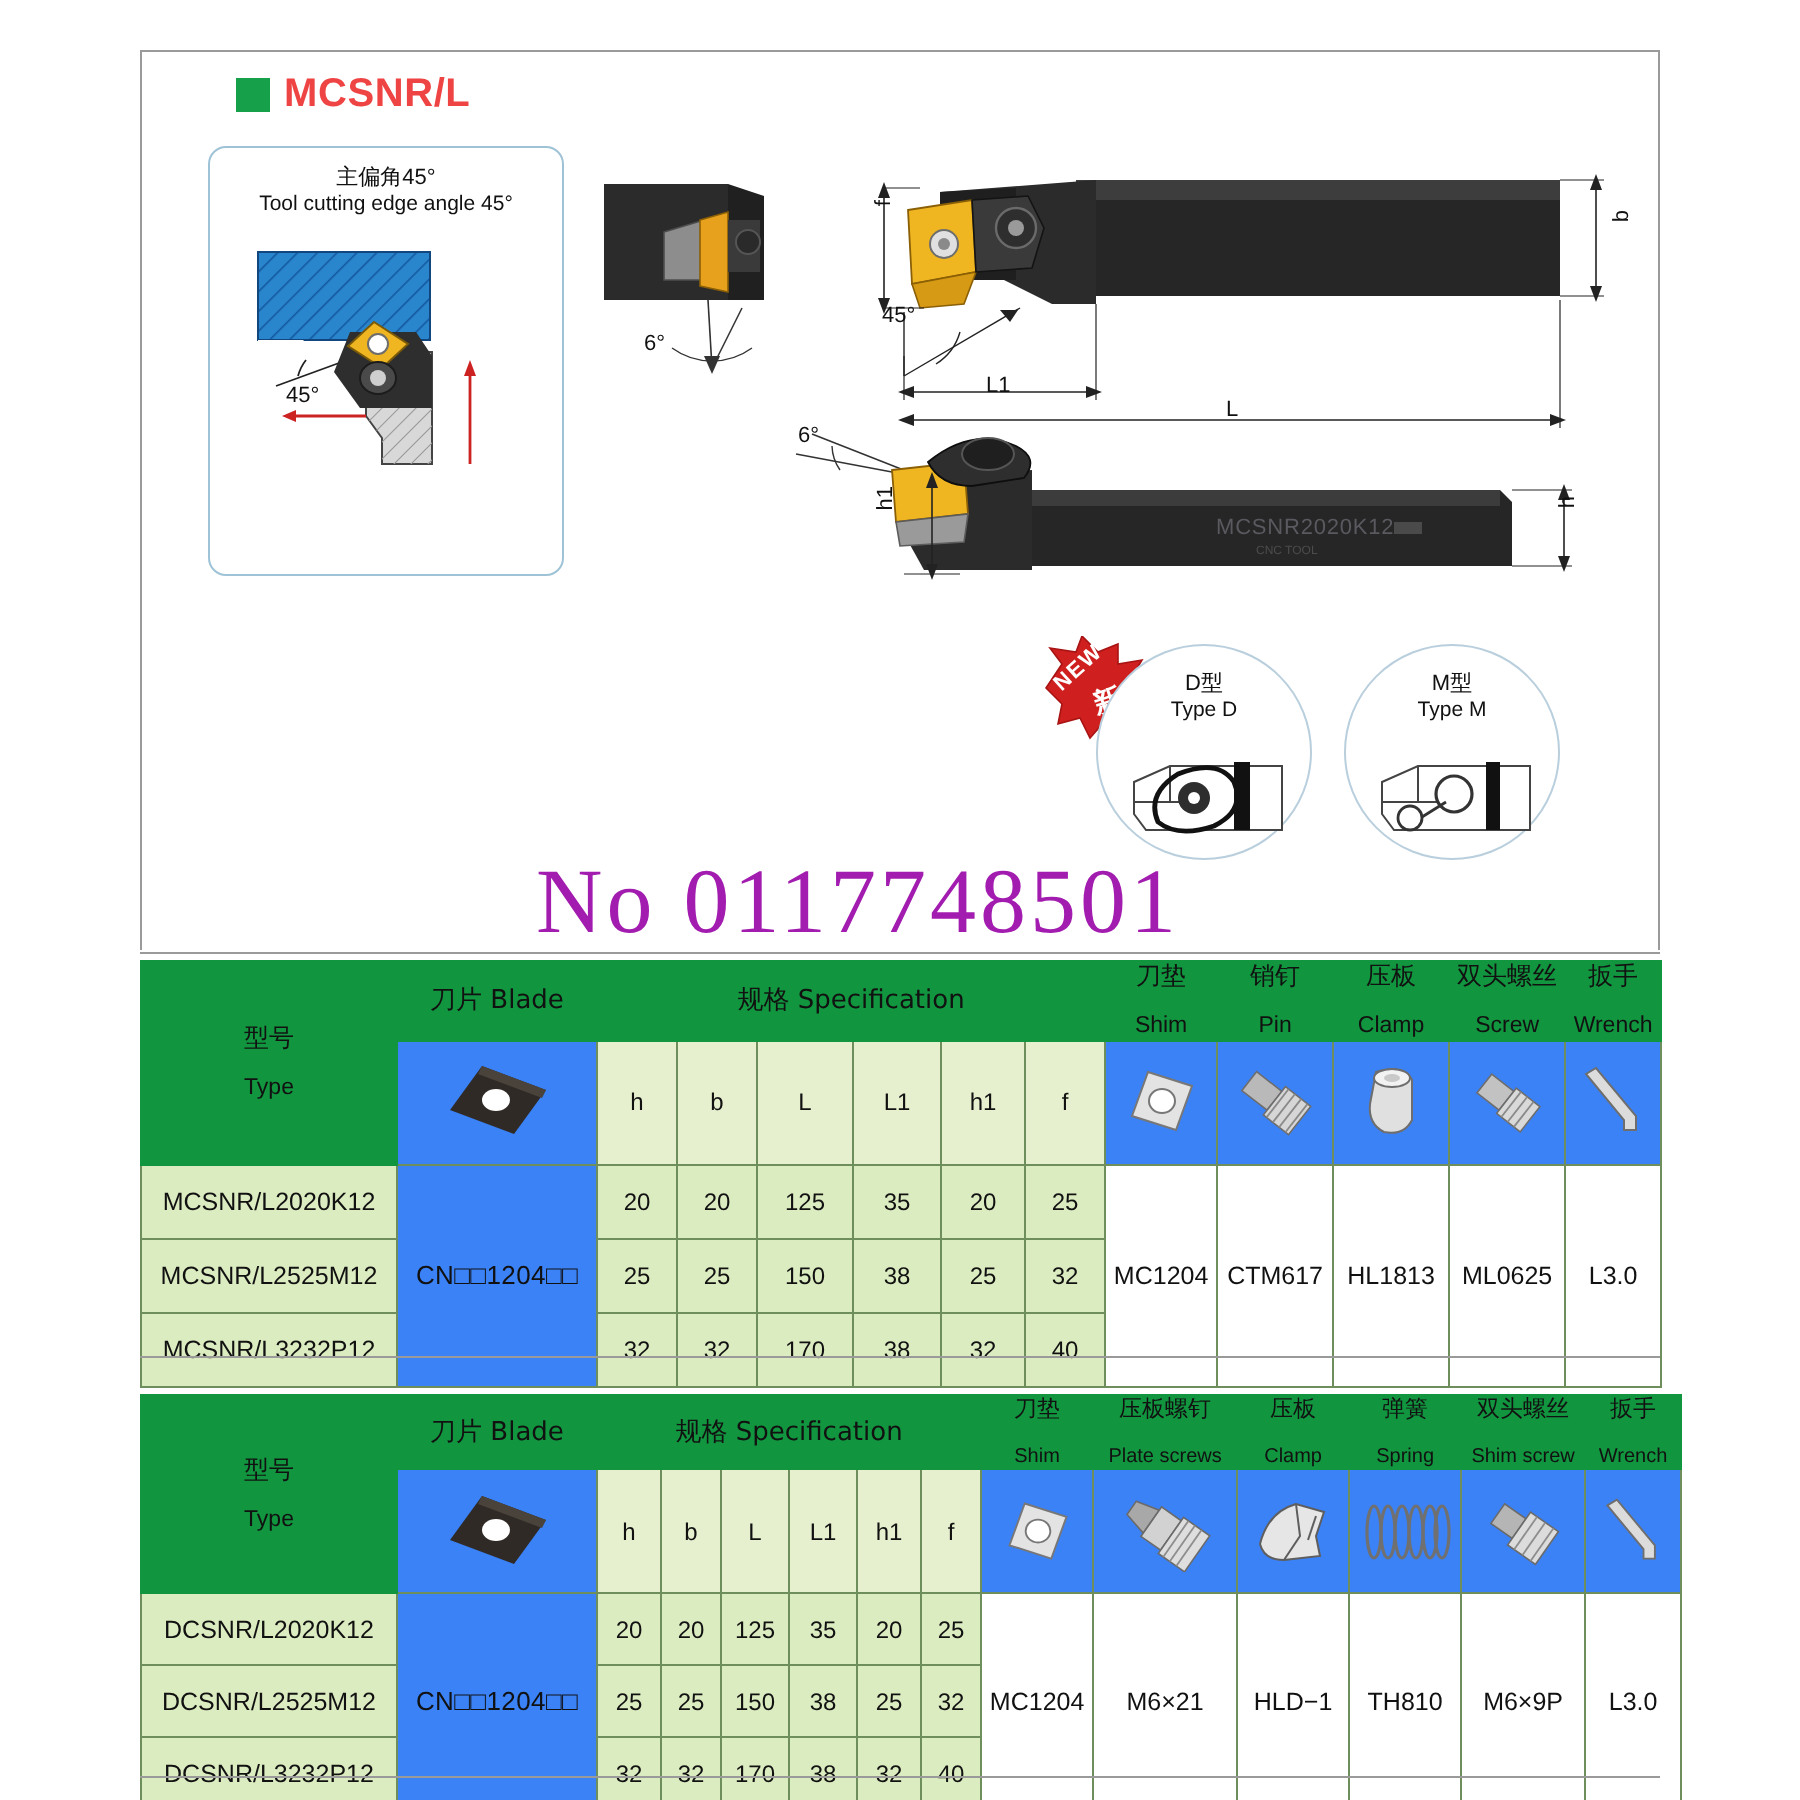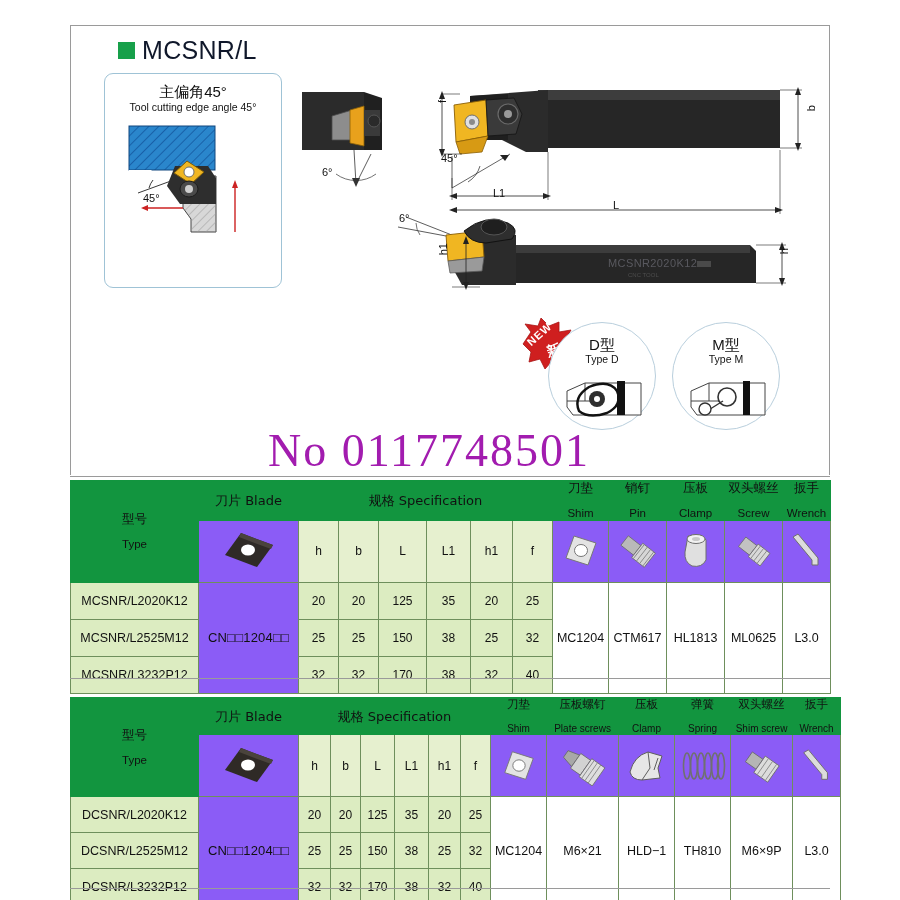--- a/index.html
+++ b/index.html
@@ -31,42 +31,43 @@
     position: absolute;
     left: 118px; top: 36px;
     display: flex; align-items: center; gap: 7px;
   }
   .title-square {
     width: 17px; height: 17px;
     background: #17a04a;
     display: block;
   }
   .title-text {
-    font-size: 25px;
-    color: #0f172a;
+    font-size: 20px;
+    color: #ef4444;
     letter-spacing: .3px;
     font-family: "Liberation Sans", sans-serif;
+    font-weight: bold;
   }
 
   
   .infobox {
     position: absolute;
     left: 104px; top: 73px;
     width: 178px; height: 215px;
     border: 1px solid #9fc3d6;
     border-radius: 9px;
     box-sizing: border-box;
     background: #fff;
   }
   .infobox .cap {
     text-align: center;
     line-height: 1.18;
     color: #111;
   }
-  .cap-cn { font-size: 15px; }
+  .cap-cn { font-size: 11px; }
   .cap-en { font-size: 10.5px; }
   .infobox .cap-top { position: absolute; left: 0; right: 0; top: 9px; }
   .infobox .cap-bot { position: absolute; left: 0; right: 0; bottom: 8px; }
 
   
   .sketch { position: absolute; left: 0; top: 46px; width: 178px; height: 125px; }
 
   
   .abs { position: absolute; }
   .dim-label {
@@ -147,21 +148,21 @@
   .hd .cn { font-size: 12.5px; display: block; line-height: 1.12; font-family: "DejaVu Sans", sans-serif;}
   .hd .en { font-size: 11.5px; display: block; line-height: 1.12; margin-top: 12px; }
   .hd .one { font-size: 13px; font-family: "DejaVu Sans", sans-serif; }
   .hd-small .cn { font-size: 11.5px; }
   .hd-small .en { font-size: 10px; }
 
   .subhd {
     background: #e6f0cf;
     font-size: 12px;
   }
-  .white { background: #8b5cf6; }
+  .white { background: #3b82f6; }
   .cell-green { background: #dcecc1; font-size: 12px; }
   .cell-type { background: #dcecc1; font-size: 12.5px; text-align: left; padding-left: 14px; }
   .cell-white { background: #ffffff; font-size: 12.5px; }
   .blade-code { font-size: 13px; letter-spacing: .2px; }
 
   
   .icon-cell { height: 62px; }
   .icon-wrap { display:flex; align-items:center; justify-content:center; height:100%; }
 
   

